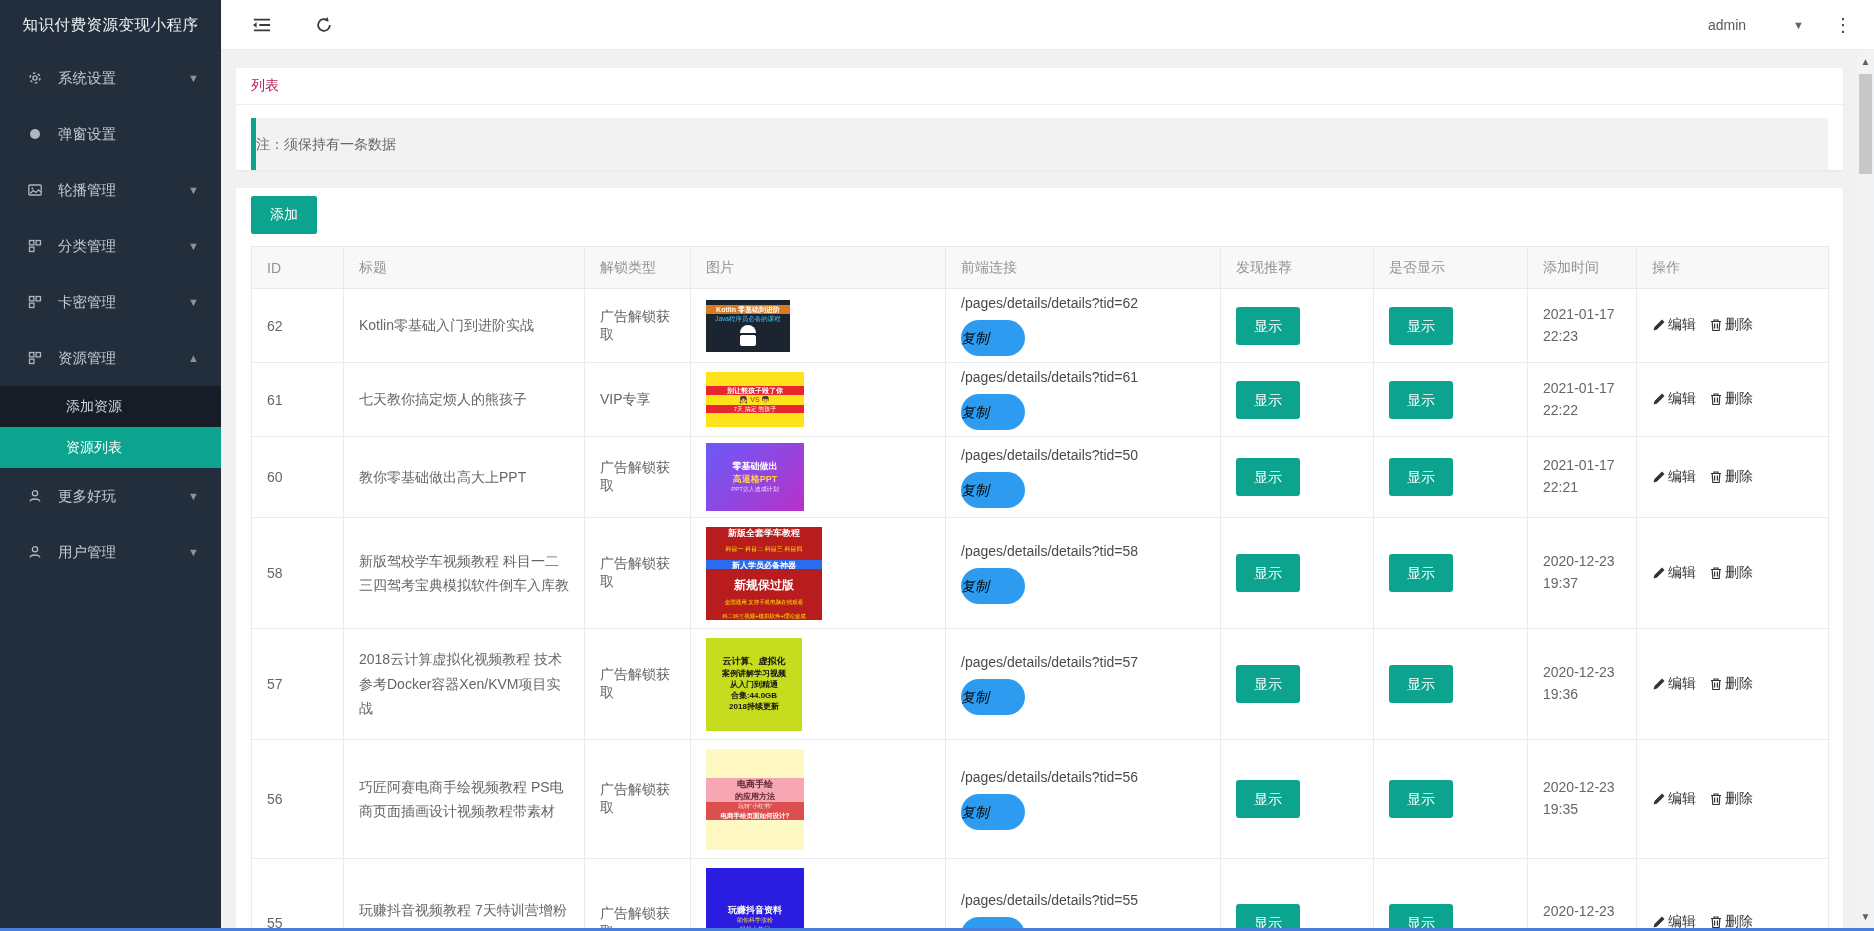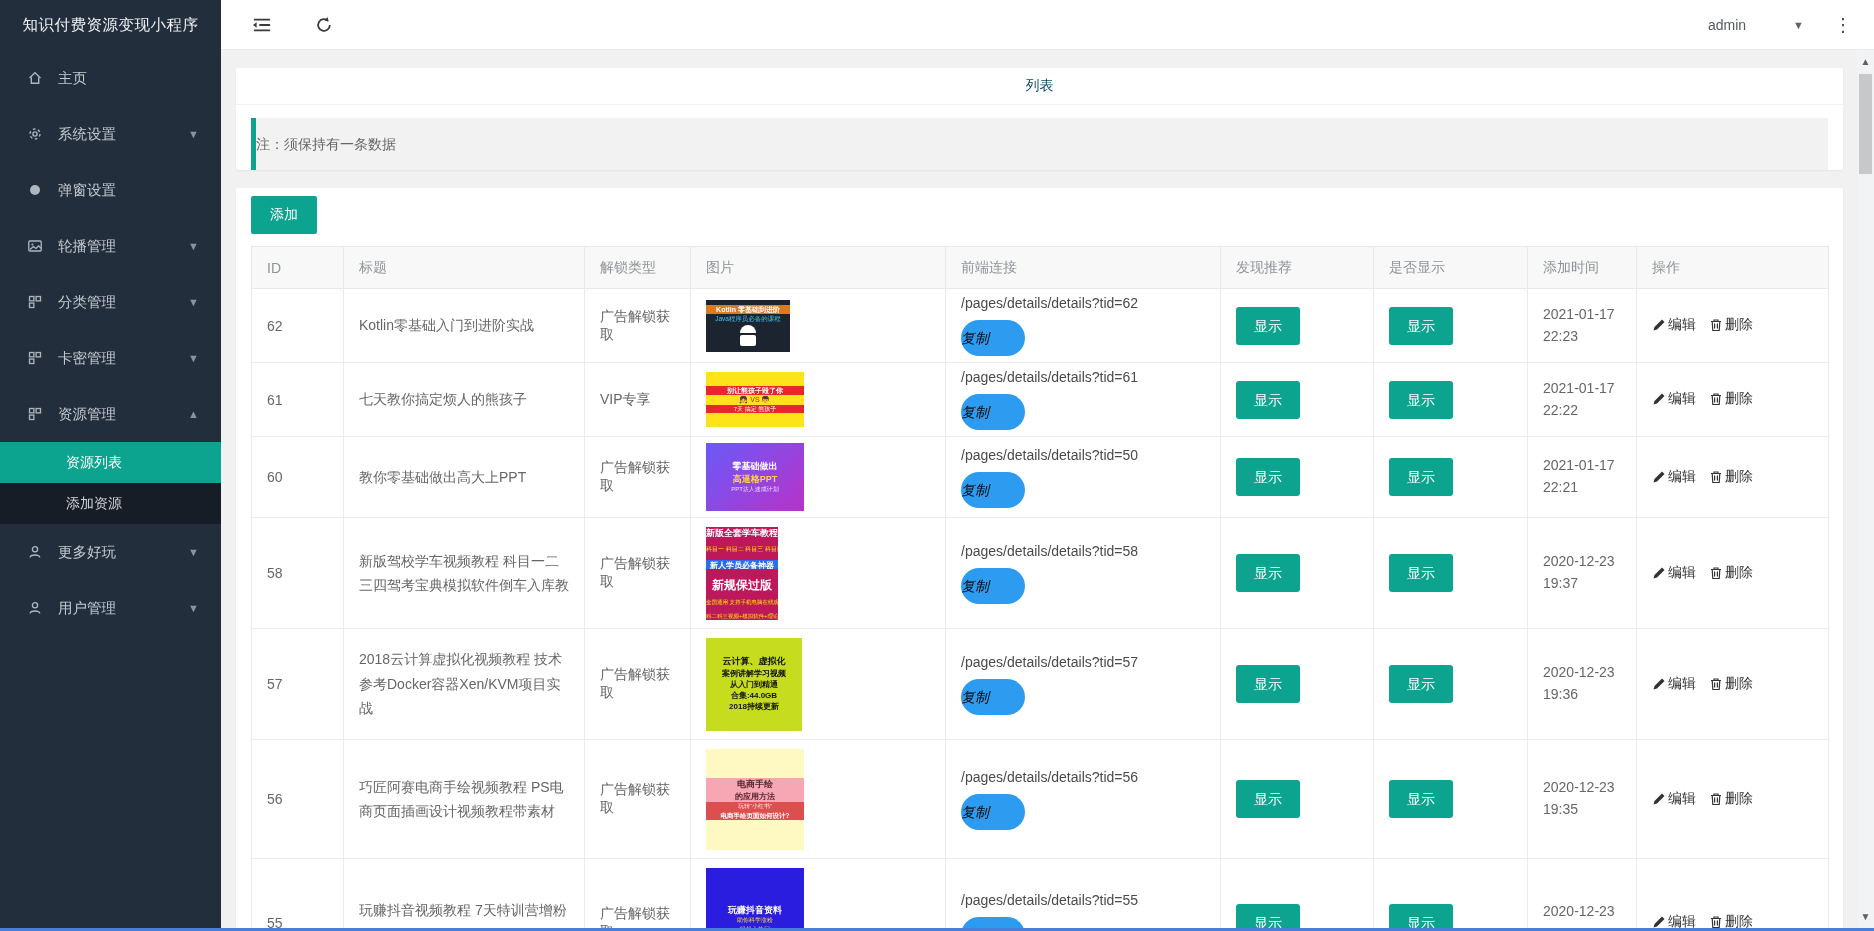--- a/index.html
+++ b/index.html
@@ -23,21 +23,21 @@
   .tb-refresh { margin-left:38px; }
   .tb-spacer { flex:1; }
   .tb-user { color:#565a5f; font-size:14px; cursor:pointer; display:flex; align-items:center;gap:41px; }
   .tb-caret { font-size:11px; color:#666; margin-left:6px; }
   .tb-dots { margin-left:30px; font-size:18px; color:#444; cursor:pointer; line-height:1; }
 
   
   .content { position:absolute; left:221px; right:0; top:50px; bottom:0; background:#f1f1f1; padding:18px 31px 0 15px; overflow:hidden; }
   .card { background:#fff; border-radius:2px; box-shadow:0 1px 2px rgba(0,0,0,.05); }
   .card1 { margin-bottom:8px; }
-  .card-header { padding:9px 15px; font-size:14px; color:#0c4a6e; border-bottom:1px solid #f0f0f0;text-align:center; }
+  .card-header { padding:9px 15px; font-size:14px; color:#be185d; border-bottom:1px solid #f0f0f0; }
   .note { margin:13px 15px 18px; background:#f2f2f2; border-left:5px solid var(--note-border,#0da48f); height:52px; line-height:52px; color:#666; font-size:14px; }
   .card2 { padding:8px 15px 0; }
   .btn-add { display:inline-block; border:none; background:var(--accent,#0da48f); color:#fff; font-size:14px; height:38px; padding:0 19px; border-radius:2px; cursor:pointer; font-family:inherit; }
 
   
   table { width:100%; border-collapse:collapse; table-layout:fixed; margin-top:12px; }
   th { background:#f8f8f8; font-weight:normal; color:#8f9399; text-align:left; padding:0 15px; height:42px; border:1px solid #e8e8e8; font-size:14px; }
   td { border:1px solid #ebebeb; padding:6px 15px; color:#666; font-size:14px; vertical-align:middle; background:#fff; }
   td.title-cell { line-height:1.75; }
   .thumb { display:flex; flex-direction:column; justify-content:center; align-items:stretch; overflow:hidden; text-align:center; }
@@ -63,30 +63,20 @@
 </style>
 </head>
 <body>
 
 <aside class="sidebar">
   <div class="sb-title">知识付费资源变现小程序</div>
   <nav class="sb-menu">
       <div class="sb-item">
     <span class="mi">
           <svg viewBox="0 0 16 16" fill="none" stroke="currentColor" stroke-width="1.4">
-            <path d="M2.5 8 L8 2.8 L13.5 8"></path>
-            <path d="M4.3 7.2 V13.2 H11.7 V7.2"></path>
-          </svg>
-        </span>
-    <span class="lbl">主页</span>
-    <span class="chev"></span>
-  </div>
-      <div class="sb-item">
-    <span class="mi">
-          <svg viewBox="0 0 16 16" fill="none" stroke="currentColor" stroke-width="1.4">
             <circle cx="8" cy="8" r="5" stroke-dasharray="2.6 2.6"></circle>
             <circle cx="8" cy="8" r="2.1"></circle>
           </svg>
         </span>
     <span class="lbl">系统设置</span>
     <span class="chev">▼</span>
   </div>
       <div class="sb-item">
     <span class="mi">
           <svg viewBox="0 0 16 16">
@@ -136,25 +126,25 @@
           <svg viewBox="0 0 16 16" fill="none" stroke="currentColor" stroke-width="1.3">
             <rect x="2.5" y="2.5" width="4.4" height="4.4"></rect>
             <rect x="2.5" y="9.1" width="4.4" height="4.4"></rect>
             <rect x="9.1" y="2.5" width="4.4" height="4.4"></rect>
             <rect x="11.3" y="9.3" width="4" height="4" transform="rotate(45 11.3 11.3)" transform-origin="11.3 11.3"></rect>
           </svg>
         </span>
     <span class="lbl">资源管理</span>
     <span class="chev">▲</span>
   </div>
+      <div class="sb-sub">
+    <span>添加资源</span>
+  </div>
       <div class="sb-sub active">
     <span>资源列表</span>
-  </div>
-      <div class="sb-sub">
-    <span>添加资源</span>
   </div>
       <div class="sb-item">
     <span class="mi">
           <svg viewBox="0 0 16 16" fill="none" stroke="currentColor" stroke-width="1.3">
             <circle cx="8" cy="5.2" r="2.6"></circle>
             <path d="M3.2 13.4 c0-3.2 9.6-3.2 9.6 0"></path>
           </svg>
         </span>
     <span class="lbl">更多好玩</span>
     <span class="chev">▼</span>
@@ -329,21 +319,21 @@
         </svg>
         <span>删除</span>
       </span>
     </td>
   </tr>
           <tr style="height: 111px;">
     <td>58</td>
     <td class="title-cell">新版驾校学车视频教程 科目一二三四驾考宝典模拟软件倒车入库教</td>
     <td>广告解锁获取</td>
     <td>
-      <div class="thumb" style="background: #be185d; width: 72px; height: 93px; gap: 8px;">
+      <div class="thumb" style="background: #b91c1c; width: 116px; height: 93px; gap: 8px;">
                 <div class="thumb-line" style="color: rgb(255, 255, 255); font-size: 9px; font-weight: bold;">新版全套学车教程</div>
                 <div class="thumb-line" style="color: rgb(255, 228, 0); font-size: 6px;">科目一 科目二 科目三 科目四</div>
                 <div class="thumb-line" style="color: rgb(255, 255, 255); background: rgb(43, 108, 240); font-size: 8px; font-weight: bold;">新人学员必备神器</div>
                 <div class="thumb-line" style="color: rgb(255, 255, 255); font-size: 12px; font-weight: bold;">新规保过版</div>
                 <div class="thumb-line" style="color: rgb(255, 228, 0); font-size: 5.5px;">全国通用 支持手机电脑在线观看</div>
                 <div class="thumb-line" style="color: rgb(255, 228, 0); font-size: 5.5px;">科二科三视频+模拟软件+理论速成</div>
               </div>
     </td>
     <td>
       <div class="link-text">/pages/details/details?tid=58</div>

